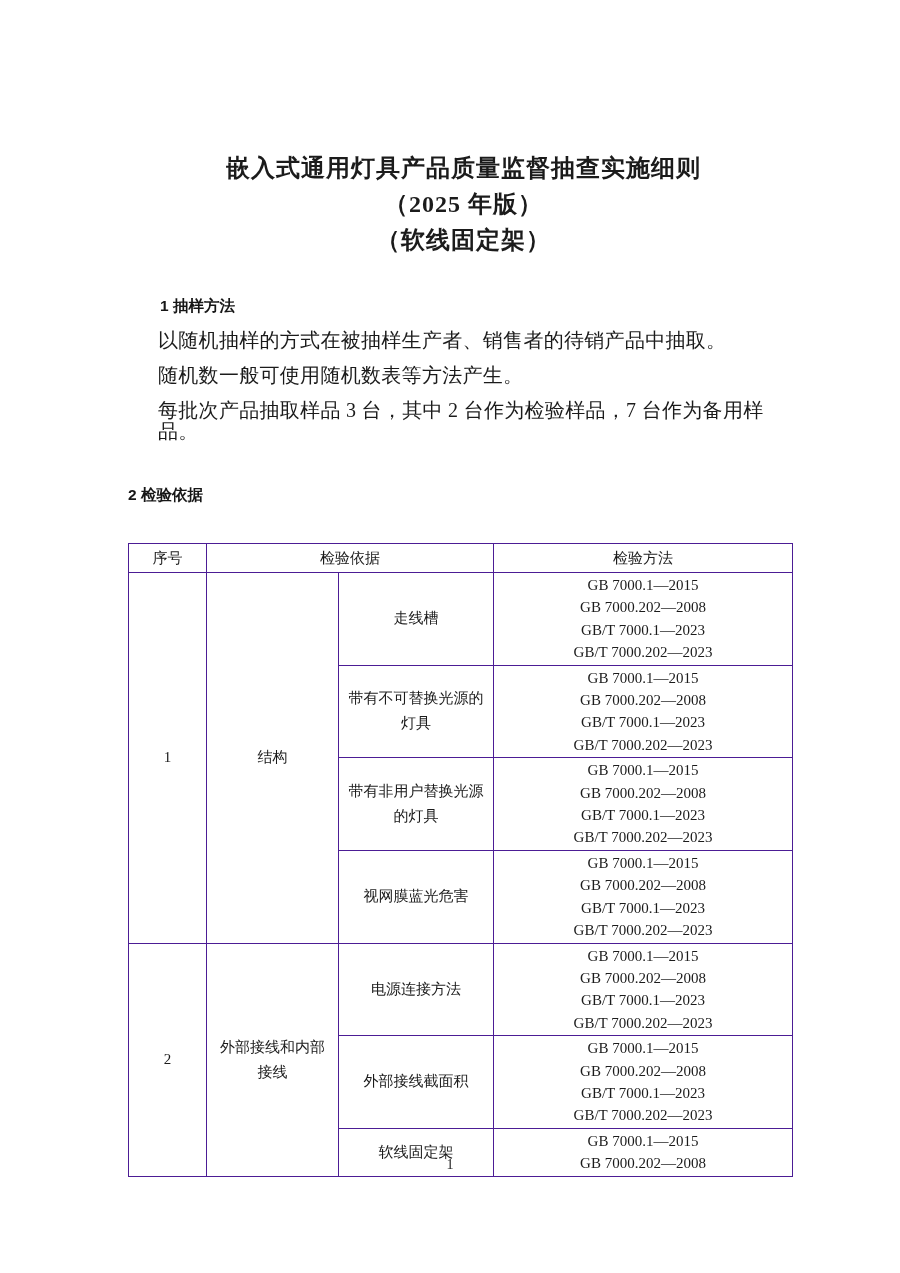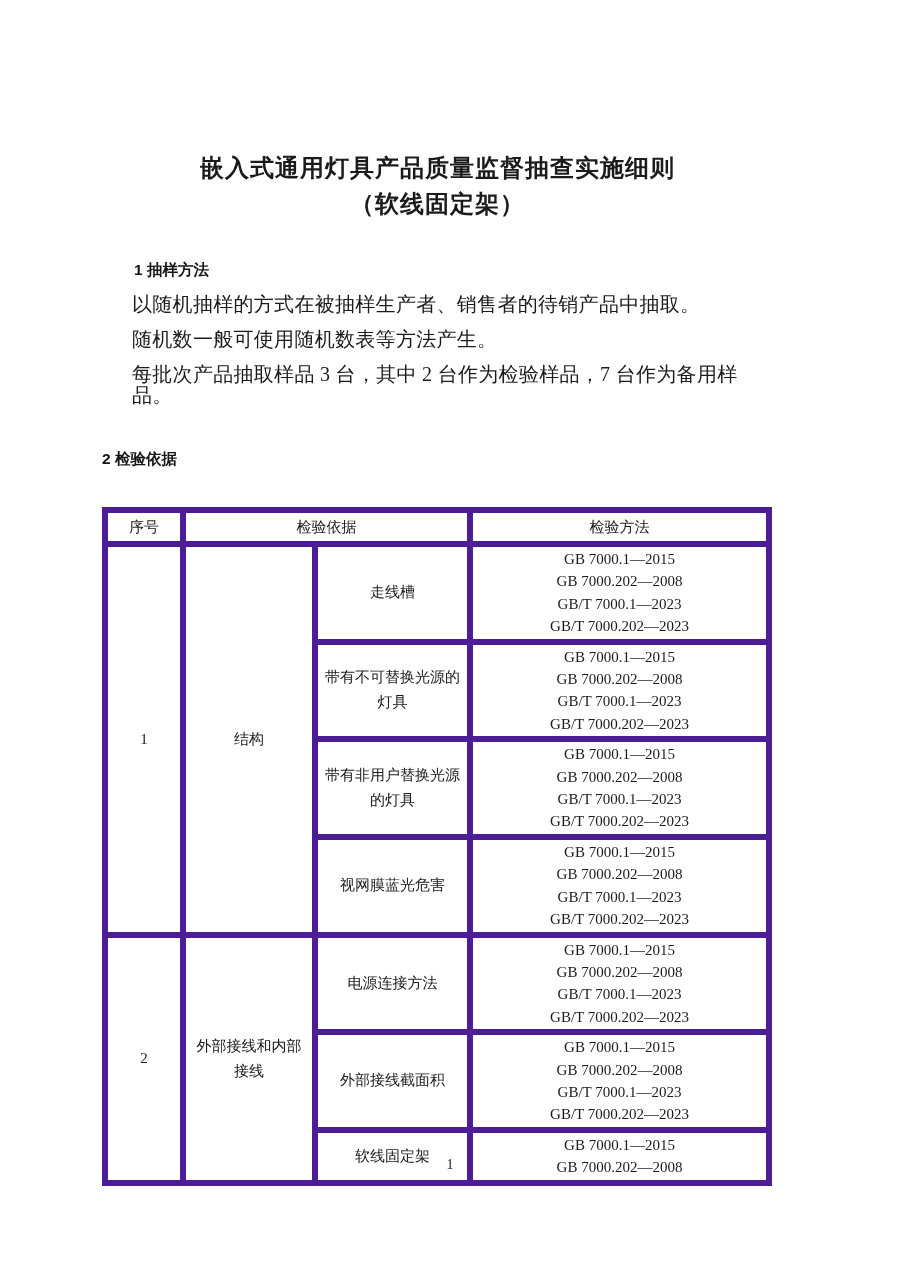--- a/index.html
+++ b/index.html
@@ -7,21 +7,21 @@
   body {
     width: 900px;
     height: 1273px;
     position: relative;
     overflow: hidden;
     color: #1b1b1b;
     font-family: "Liberation Serif", "DejaVu Serif", serif;
   }
   .doc {
     position: absolute;
-    left: 102px;
+    left: 128px;
     top: 0;
     width: 671px;
   }
   .title-block {
     margin-top: 150px;
     text-align: center;
     font-weight: bold;
     font-size: 24px;
     line-height: 36px;
     letter-spacing: 1px;
@@ -44,21 +44,21 @@
   }
   .para-group { margin-top: 10px; }
   table.inspection-table {
     border-collapse: collapse;
     table-layout: fixed;
     width: 664px;
     margin-top: 38px;
   }
   .inspection-table th,
   .inspection-table td {
-    border: 6px solid #4c1d95;
+    border: 1px solid #4c1d95;
     text-align: center;
     vertical-align: middle;
     font-size: 15px;
     font-weight: normal;
     padding: 0;
   }
   .inspection-table th { height: 28px; line-height: 28px; }
   .w-index { width: 78px; }
   .w-group { width: 132px; }
   .w-item  { width: 155px; }
@@ -76,20 +76,21 @@
     color: #222222;
   }
 </style>
 </head>
 <body>
 
 <div class="doc">
 
   <div class="title-block">
     <div>嵌入式通用灯具产品质量监督抽查实施细则</div>
+    <div>（2025 年版）</div>
     <div>（软线固定架）</div>
   </div>
 
   <div class="section-heading heading-sampling">1 抽样方法</div>
 
   <div class="para-group">
     <div class="para">以随机抽样的方式在被抽样生产者、销售者的待销产品中抽取。</div>
     <div class="para">随机数一般可使用随机数表等方法产生。</div>
     <div class="para">每批次产品抽取样品 3 台，其中 2 台作为检验样品，7 台作为备用样品。</div>
   </div>

